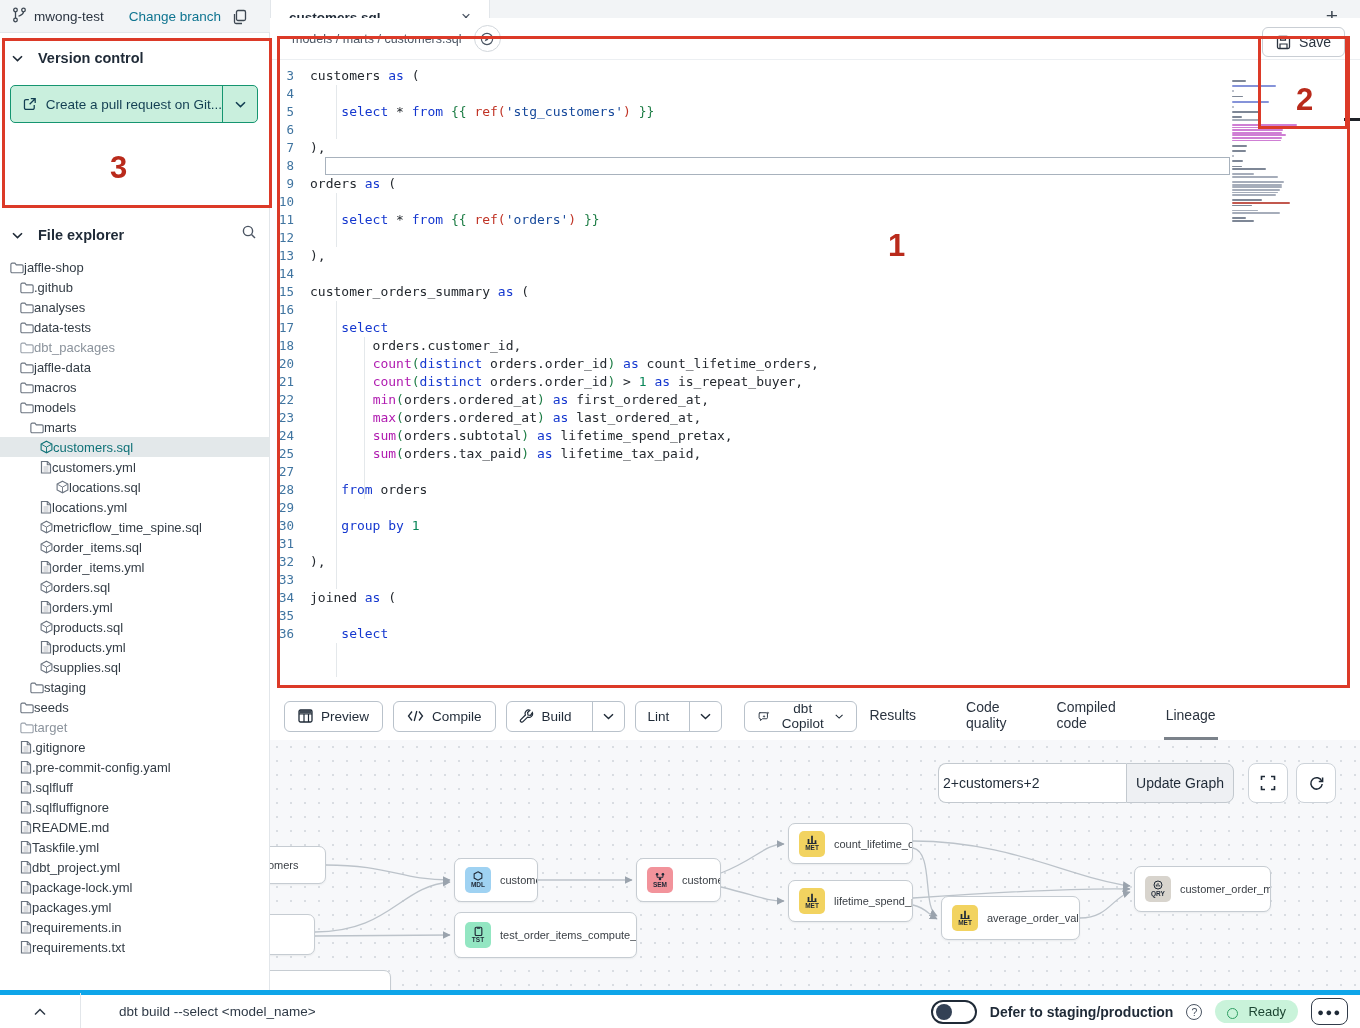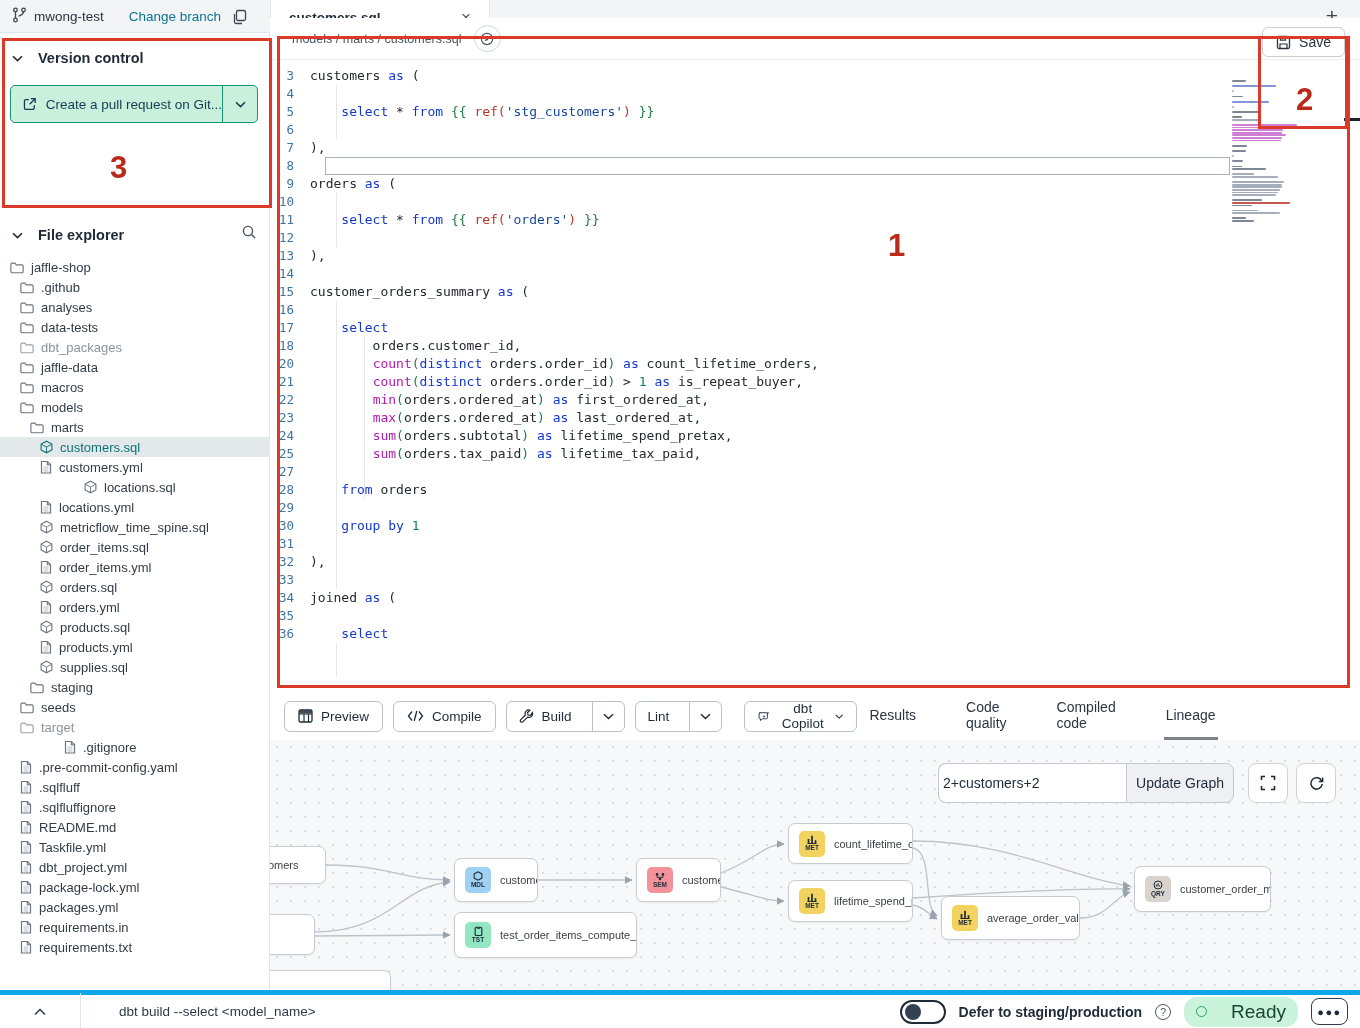--- a/index.html
+++ b/index.html
@@ -21,21 +21,21 @@
   
   .sidebar { position:absolute; left:0; top:33px; width:270px; height:957px; background:#fff; border-right:1px solid #e2e6ea; }
   .section-header { display:flex; align-items:center; gap:15px; padding:0 0 0 12px; height:22px; font-size:14.5px; font-weight:700; color:#1f2a37; }
   .vc-header { position:absolute; left:0; top:14px; width:100%; }
   .pr-button { position:absolute; left:10px; top:52px; width:248px; height:38px; background:#c9efdd; border:1px solid#159570; border-radius:5px; display:flex; align-items:stretch; cursor:pointer; }
   .pr-main { flex:1; display:flex; align-items:center; gap:9px; padding-left:12px; font-size:13.5px; color:#123e52; border-right:1px solid #159570; overflow:hidden; white-space:nowrap; }
   .pr-caret { width:34px; display:flex; align-items:center; justify-content:center; }
   .fe-header { position:absolute; left:0; top:191px; width:100%; }
   .fe-search { position:absolute; right:12px; top:0; display:flex; cursor:pointer; }
   .tree { position:absolute; left:0; top:224px; width:270px; }
-  .tree-row { position:relative; height:20px; display:flex; align-items:center; gap:7px; font-size:13px; color:#333c45; cursor:pointer; white-space:nowrap; }
+  .tree-row { position:relative; height:20px; display:flex; align-items:center; font-size:13px; color:#333c45; cursor:pointer; white-space:nowrap; }
   .tree-row .ico { display:flex; flex:none; }
   .tree-row.muted { color:#8b939c; }
   .tree-row.selected { background:#e3e8ea; color:#0e7177; }
   .tree-row.selected .lbl { color:#0e7177; }
 
   
   .main { position:absolute; left:270px; top:18px; width:1090px; height:659px; background:#0f766e; }
   .breadcrumb-bar { position:absolute; left:0; top:0; width:100%; height:42px; background:#fff; border-bottom:1px solid #eceff2; display:flex; align-items:center; padding-left:22px; gap:12px; }
   .breadcrumb { font-size:12.5px; color:#4b5563; }
   .compass-btn { width:27px; height:27px; border:1px solid #d2d7dc; border-radius:50%; display:flex; align-items:center; justify-content:center; cursor:pointer; background:#fff; }
@@ -77,21 +77,21 @@
   
   .statusbar { position:absolute; left:0; top:990px; width:1360px; height:38px; background:#fff; border-top:5px solid #0ea5e9; display:flex; align-items:center; }
   .sb-caret { width:80px; display:flex; justify-content:center; }
   .sb-div { width:1px; height:38px; background:#e2e6ea; }
   .sb-cmd { margin-left:38px; font-size:13.5px; color:#2f3a47; }
   .sb-right { margin-left:auto; display:flex; align-items:center; gap:13px; padding-right:12px; }
   .toggle { width:46px; height:24px; border:2px solid #1f2a37; border-radius:13px; background:#fff; position:relative; cursor:pointer; }
   .toggle .knob { position:absolute; left:3px; top:2px; width:16px; height:16px; border-radius:50%; background:#334155; }
   .defer-label { font-size:14px; font-weight:700; color:#1f2a37; }
   .help-ico { width:16px; height:16px; border:1.2px solid #4b5563; border-radius:50%; font-size:10.5px; color:#4b5563; display:flex; align-items:center; justify-content:center; }
-  .ready-pill { display:flex; align-items:center; gap:24px; background:#c9f3da; border-radius:13px; padding:4px 12px; font-size:19px; color:#1c4532; }
+  .ready-pill { display:flex; align-items:flex-end; gap:10px; background:#c9f3da; border-radius:13px; padding:4px 12px; font-size:13px; color:#1c4532; }
   .ready-ring { width:11px; height:11px; border:1.8px solid #2f9e63; border-radius:50%; }
   .dots-btn { width:37px; height:27px; border:1.6px solid #313b49; border-radius:8px; background:#fff; font-size:11px; letter-spacing:1.5px; color:#1f2a37; display:flex; align-items:center; justify-content:center; cursor:pointer; }
 
   
   .anno { position:absolute; border:3px solid #dc3a28; z-index:9; pointer-events:none; }
   .anno-label { position:absolute; z-index:10; color:#b92a1b; font-size:31px; font-weight:700; pointer-events:none; font-family:"Liberation Sans", sans-serif; }
   .map-dash { position:absolute; left:1344px; top:118px; width:16px; height:3px; background:#1f2228; z-index:8; }
 </style>
 </head>
 <body>
@@ -242,21 +242,21 @@
         <div class="tree-row" style="padding-left: 40px;">
           <span class="ico">
             <svg width="12" height="14" viewBox="0 0 12 14">
               <path d="M1.5 1.5h6l3 3v8.5h-9z" fill="none" stroke="#6b7480" stroke-width="1.2"></path>
               <path d="M7.3 1.7v3h3" fill="none" stroke="#6b7480" stroke-width="1.1"></path>
               <path d="M3.5 7h5M3.5 9h5M3.5 11h5" stroke="#6b7480" stroke-width="0.8" opacity=".6"></path>
             </svg>
           </span>
           <span class="lbl">customers.yml</span>
         </div>
-        <div class="tree-row" style="padding-left: 56px; margin-left: 28px;">
+        <div class="tree-row" style="padding-left: 56px;">
           <span class="ico">
             <svg width="13" height="14" viewBox="0 0 14 15">
               <path d="M7 1.2 12.8 4.4v6.2L7 13.8 1.2 10.6V4.4z" fill="none" stroke="#6b7480" stroke-width="1.2"></path>
               <path d="M1.4 4.5 7 7.6l5.6-3.1M7 7.6v6" fill="none" stroke="#6b7480" stroke-width="1"></path>
             </svg>
           </span>
           <span class="lbl">locations.sql</span>
         </div>
         <div class="tree-row" style="padding-left: 40px;">
           <span class="ico">
@@ -360,21 +360,21 @@
           <span class="lbl">seeds</span>
         </div>
         <div class="tree-row muted" style="padding-left: 20px;">
           <span class="ico">
             <svg width="14" height="13" viewBox="0 0 16 14">
               <path d="M1 3.5C1 2.7 1.6 2 2.4 2h3.2l1.6 2h6.4c.8 0 1.4.7 1.4 1.5v6c0 .8-.6 1.5-1.4 1.5H2.4C1.6 13 1 12.3 1 11.5z" fill="none" stroke="#9aa2ac" stroke-width="1.3"></path>
             </svg>
           </span>
           <span class="lbl">target</span>
         </div>
-        <div class="tree-row" style="padding-left: 20px; margin-left: 44px;">
+        <div class="tree-row" style="padding-left: 20px;">
           <span class="ico">
             <svg width="12" height="14" viewBox="0 0 12 14">
               <path d="M1.5 1.5h6l3 3v8.5h-9z" fill="none" stroke="#6b7480" stroke-width="1.2"></path>
               <path d="M7.3 1.7v3h3" fill="none" stroke="#6b7480" stroke-width="1.1"></path>
               <path d="M3.5 7h5M3.5 9h5M3.5 11h5" stroke="#6b7480" stroke-width="0.8" opacity=".6"></path>
             </svg>
           </span>
           <span class="lbl">.gitignore</span>
         </div>
         <div class="tree-row" style="padding-left: 20px;">

